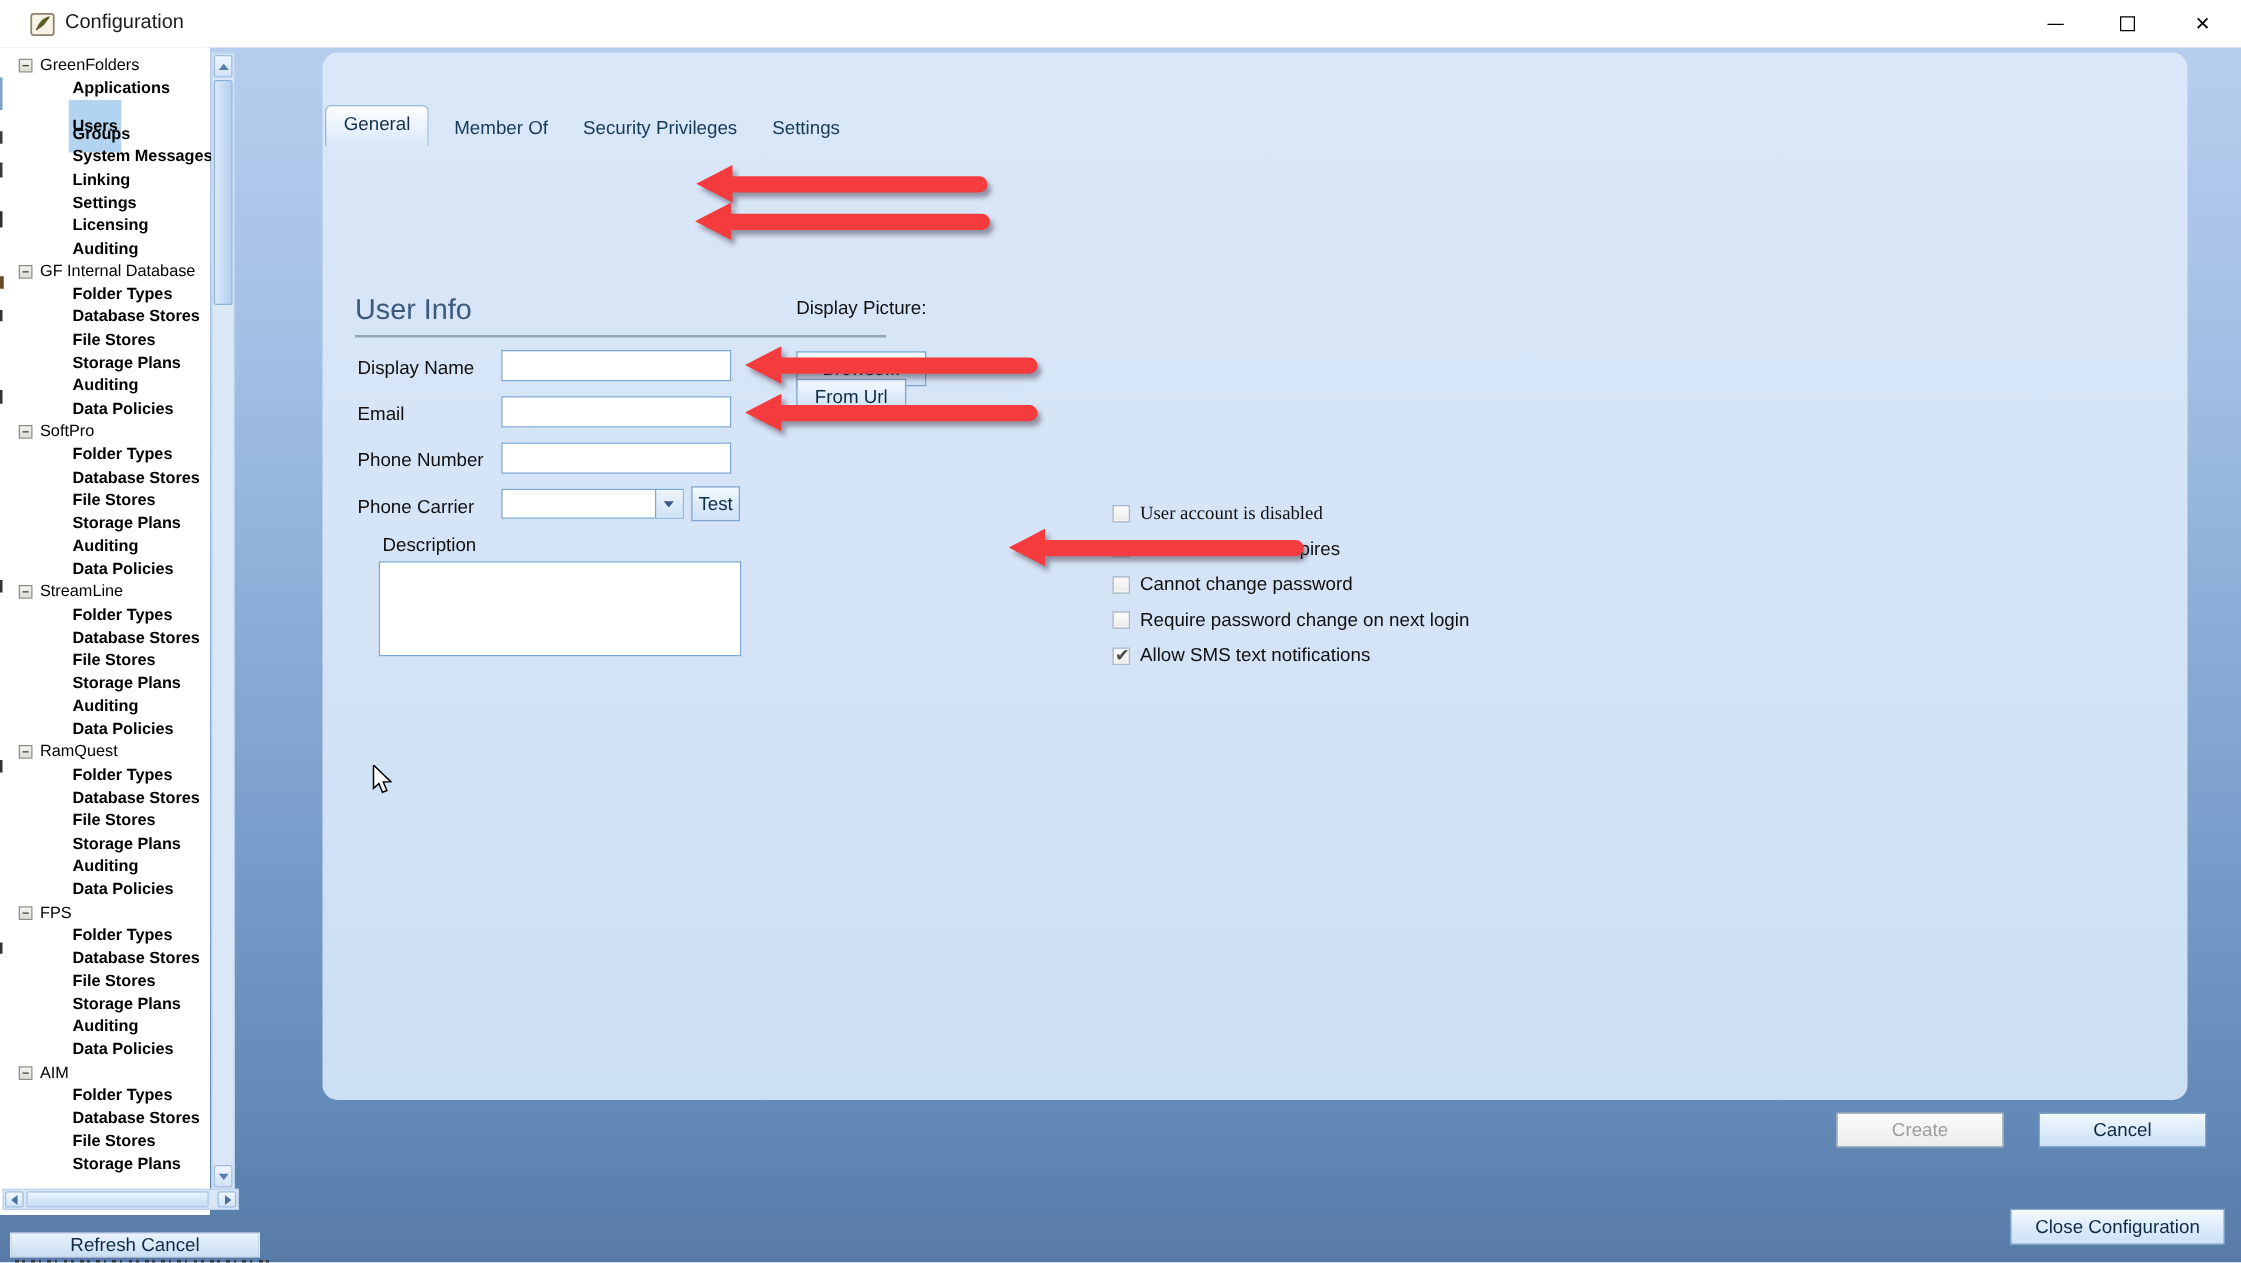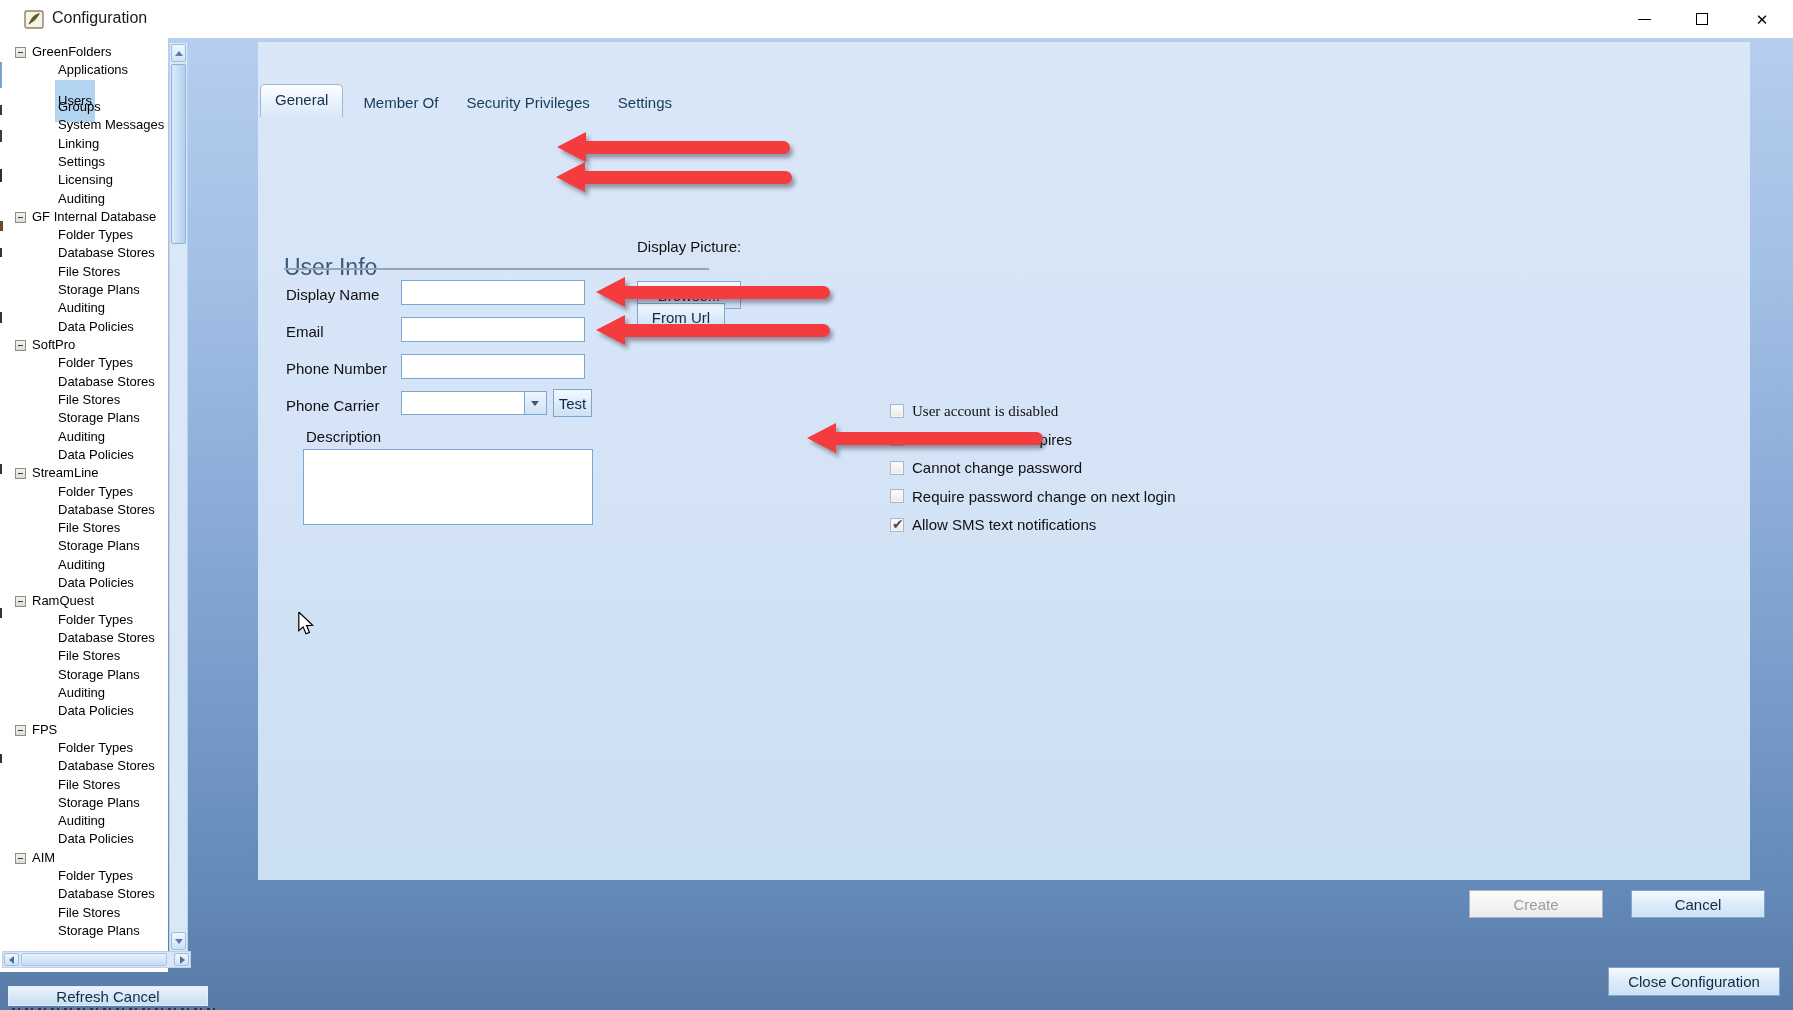--- a/index.html
+++ b/index.html
@@ -19,21 +19,21 @@
   
   .workspace { position:absolute; left:0; top:38px; width:1793px; height:972px;
     background:linear-gradient(180deg,#b6ceee 0%,#a2bfe5 25%,#89aad6 50%,#7398c6 72%,#6389b8 88%,#587aa6 100%); }
   
 
   
   .sidebar { position:absolute; left:0; top:0; width:168px; height:934px; background:#ffffff; }
   .tree { position:absolute; left:0; top:5px; width:168px; }
   .tree-row { height:18.32px; line-height:18.32px; font-size:13px; color:#000; white-space:nowrap; position:relative; }
   .tree-root .tree-label { position:absolute; left:32px; }
-  .tree-child .tree-label { position:absolute; left:58px; }
+  .tree-child .tree-label { position:absolute; left:58px;font-weight:bold; }
   .tree-label.selected { background:#b2d4f0; padding:12px 3px; margin-left:-3px; }
   .tree-minus { position:absolute; left:15px; top:4px; width:11px; height:11px; background:linear-gradient(#f4f3ef,#dedcd4);
     border:1px solid #8e8d85; }
   .tree-minus::after { content:""; position:absolute; left:2px; top:4px; width:5px; height:1px; background:#3c3c3c; }
   .edge-frag { position:absolute; }
 
   
   .vscroll { position:absolute; left:169px; top:4px; width:19px; height:910px; background:#d9e7f7; border:1px solid #bcd2ec; }
   .vs-btn { position:absolute; left:1px; width:15px; height:18px; background:linear-gradient(#f0f7fe,#cfe2f6); border:1px solid #9ebcdf; border-radius:2px; }
   .vs-up { top:1px; } .vs-down { bottom:1px; }
@@ -50,21 +50,21 @@
   .tri-right { position:absolute; left:5px; top:2px; border-top:4px solid transparent; border-bottom:4px solid transparent; border-left:5px solid #4d6f9b; }
   .hs-thumb { position:absolute; left:18px; top:1px; width:146px; height:13px; border-radius:2px;
     background:linear-gradient(#eaf3fc,#c6dcf2); border:1px solid #a7c4e5; }
 
   .refresh-btn { position:absolute; left:8px; top:948px; width:200px; height:20px; display:flex; align-items:center; justify-content:center;
     font-size:15px; color:#0f2b42; background:linear-gradient(#eaf3fc,#c9def3); border:1px solid #e2ecf8; }
   .cut-text { position:absolute; left:12px; top:970px; width:205px; height:3px; opacity:.85;
     background:repeating-linear-gradient(90deg,#2c2c2c 0 3px,transparent 3px 6px,#2c2c2c 6px 8px,transparent 8px 13px); }
 
   
-  .panel { position:absolute; left:258px; top:4px; width:1492px; height:838px; border-radius:0;
+  .panel { position:absolute; left:258px; top:4px; width:1492px; height:838px; border-radius:12px;
     background:linear-gradient(180deg,#d9e7f8 0%,#d4e3f6 55%,#cbdff3 100%); }
 
   
   .tabs { position:absolute; left:2px; top:41px; height:34px; display:flex; align-items:flex-end; }
   .tab { font-size:15px; color:#173a57; padding:0 14px; height:25px; line-height:22px; }
   .tab.active { height:33px; line-height:30px; background:linear-gradient(#fcfeff,#e9f2fc 55%,#d9e7f8);
     border:1px solid #9cb8d4; border-bottom:none; border-radius:5px 5px 0 0; margin-right:6px; color:#12304b; }
 
   
   .groupbox { position:absolute; left:9px; top:76px; width:1473px; height:94px; border:1px solid #7da9d8; }
@@ -321,21 +321,21 @@
   <div class="panel">
 
     <div class="tabs" id="tabs">
         <div class="tab active">General</div>
         <div class="tab">Member Of</div>
         <div class="tab">Security Privileges</div>
         <div class="tab">Settings</div>
       </div>
 
 
-    <div class="section-heading" style="left:26px;top:192px;margin-top:20px;">User Info</div>
+    <div class="section-heading" style="left:26px;top:192px;">User Info</div>
     <div class="section-rule" style="left:26px;top:226px;width:425px;"></div>
 
     <div class="form-label" style="left:28px;top:244px;">Display Name</div>
     <div class="field" style="left:143px;top:238px;width:184px;height:25px;"></div>
 
     <div class="form-label" style="left:28px;top:281px;">Email</div>
     <div class="field" style="left:143px;top:275px;width:184px;height:25px;"></div>
 
     <div class="form-label" style="left:28px;top:318px;">Phone Number</div>
     <div class="field" style="left:143px;top:312px;width:184px;height:25px;"></div>

